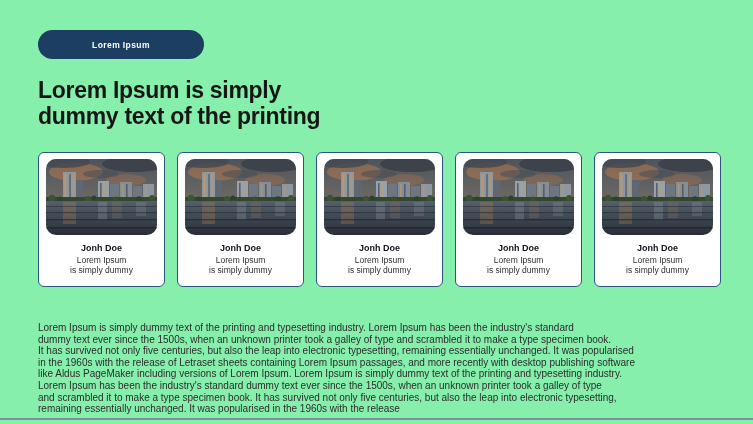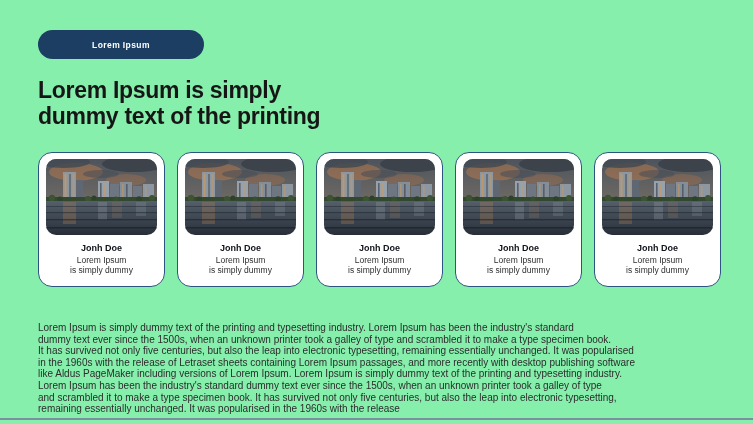--- a/index.html
+++ b/index.html
@@ -10,21 +10,21 @@
             border:none;border-radius:15px;background:#1d3e63;color:#ffffff;
             font-family:"Liberation Sans", sans-serif;font-size:8.5px;font-weight:bold;
             letter-spacing:.4px;display:flex;align-items:center;justify-content:center;
             cursor:pointer;}
 
   .heading{position:absolute;left:38px;top:62px;font-size:23px;line-height:26px;
            font-weight:bold;color:#161616;letter-spacing:-.3px;white-space:pre-line;}
 
   .cards{position:absolute;left:38px;top:152px;display:flex;gap:12px;}
   .card{width:127px;height:135px;background:#ffffff;border:1.2px solid #2b5580;
-        border-radius:14px;box-sizing:border-box;display:flex;flex-direction:column;
+        border-radius:6px;box-sizing:border-box;display:flex;flex-direction:column;
         align-items:center;cursor:pointer;}
   .card-img{width:111px;height:76px;margin-top:6px;border-radius:10px;overflow:hidden;}
   .card-img svg{display:block;width:100%;height:100%;}
   .card-name{margin-top:8px;font-size:9px;font-weight:bold;color:#10131a;}
   .card-desc{margin-top:3px;font-size:8.5px;line-height:9.5px;color:#2e2e2e;
              text-align:center;white-space:pre-line;}
 
   .paragraph{position:absolute;left:38px;top:312px;width:665px;font-size:10px;
              line-height:11.6px;color:#2c2c2c;white-space:pre-line;}
 

